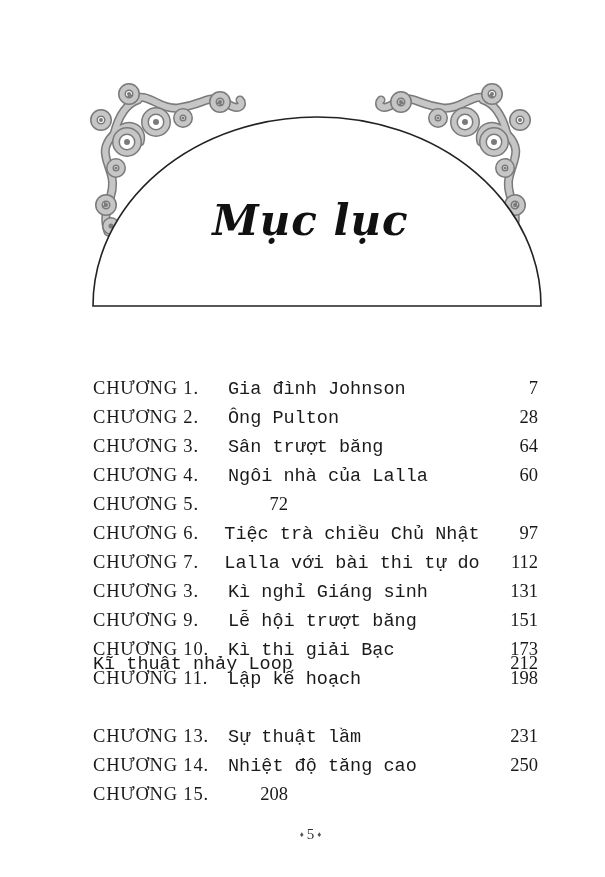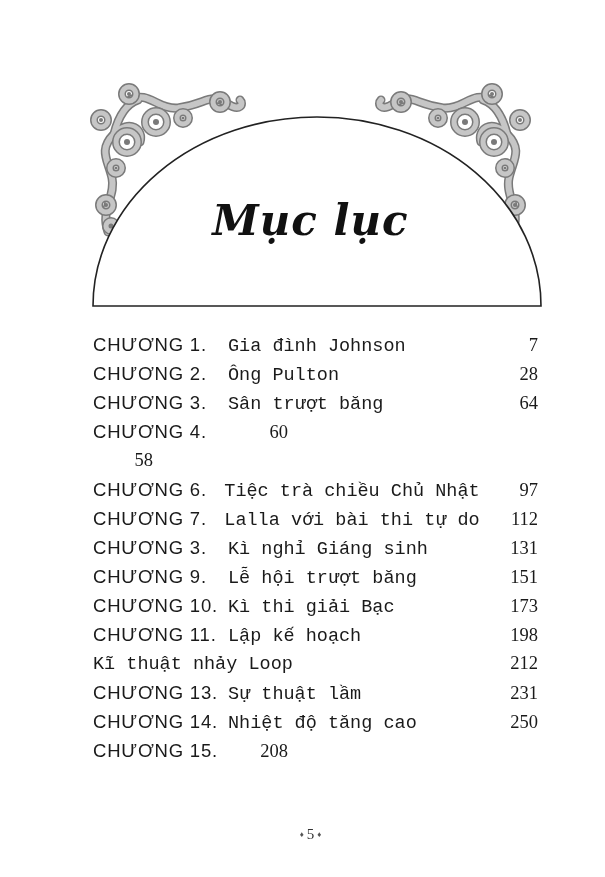--- a/index.html
+++ b/index.html
@@ -13,22 +13,22 @@
       position: absolute; left: 0; width: 605px; top: 196px; text-align: center;
       font-family: "DejaVu Serif", serif; font-style: italic; font-weight: bold;
       font-size: 42px; letter-spacing: 1px; color: #111;
     }
     .toc { position: absolute; left: 85px; top: 330px; width: 445px; }
     .toc-row {
       display: flex; align-items: baseline; height: 29px;
       font-size: 17px; line-height: 29px;
     }
     .toc-chapter {
-      width: 135px; font-family: Liberation Sans, sans-serif; font-size: 18.5px;
-      letter-spacing: 0.8px; color: #1a1a1a; white-space: nowrap;
+      width: 135px; font-family: Liberation Serif, serif; font-size: 18.5px;
+      letter-spacing: 0.8px; color: #1a1a1a; white-space: nowrap; margin-top: 44px;
     }
     .toc-title {
       flex: 1; font-family: Liberation Mono, monospace; font-size: 18.5px; color: #1a1a1a;
       white-space: nowrap;
     }
     .toc-page {
       width: 60px; text-align: right; font-family: "Liberation Serif", serif;
       font-size: 18.5px; color: #1a1a1a;
     }
     .footer {
@@ -116,24 +116,26 @@
       <span class="toc-title">Ông Pulton</span>
       <span class="toc-page">28</span>
     </div>
     <div class="toc-row">
       <span class="toc-chapter">CHƯƠNG 3.</span>
       <span class="toc-title">Sân trượt băng</span>
       <span class="toc-page">64</span>
     </div>
     <div class="toc-row">
       <span class="toc-chapter">CHƯƠNG 4.</span>
+      <span class="toc-title">Ngôi nhà của Lalla</span>
       <span class="toc-page">60</span>
     </div>
     <div class="toc-row">
-      <span class="toc-page">58</span>
+      <span class="toc-chapter">CHƯƠNG 5.</span>
+      <span class="toc-page">72</span>
     </div>
     <div class="toc-row">
       <span class="toc-chapter">CHƯƠNG 6.</span>
       <span class="toc-title">Tiệc trà chiều Chủ Nhật</span>
       <span class="toc-page">97</span>
     </div>
     <div class="toc-row">
       <span class="toc-chapter">CHƯƠNG 7.</span>
       <span class="toc-title">Lalla với bài thi tự do</span>
       <span class="toc-page">112</span>

